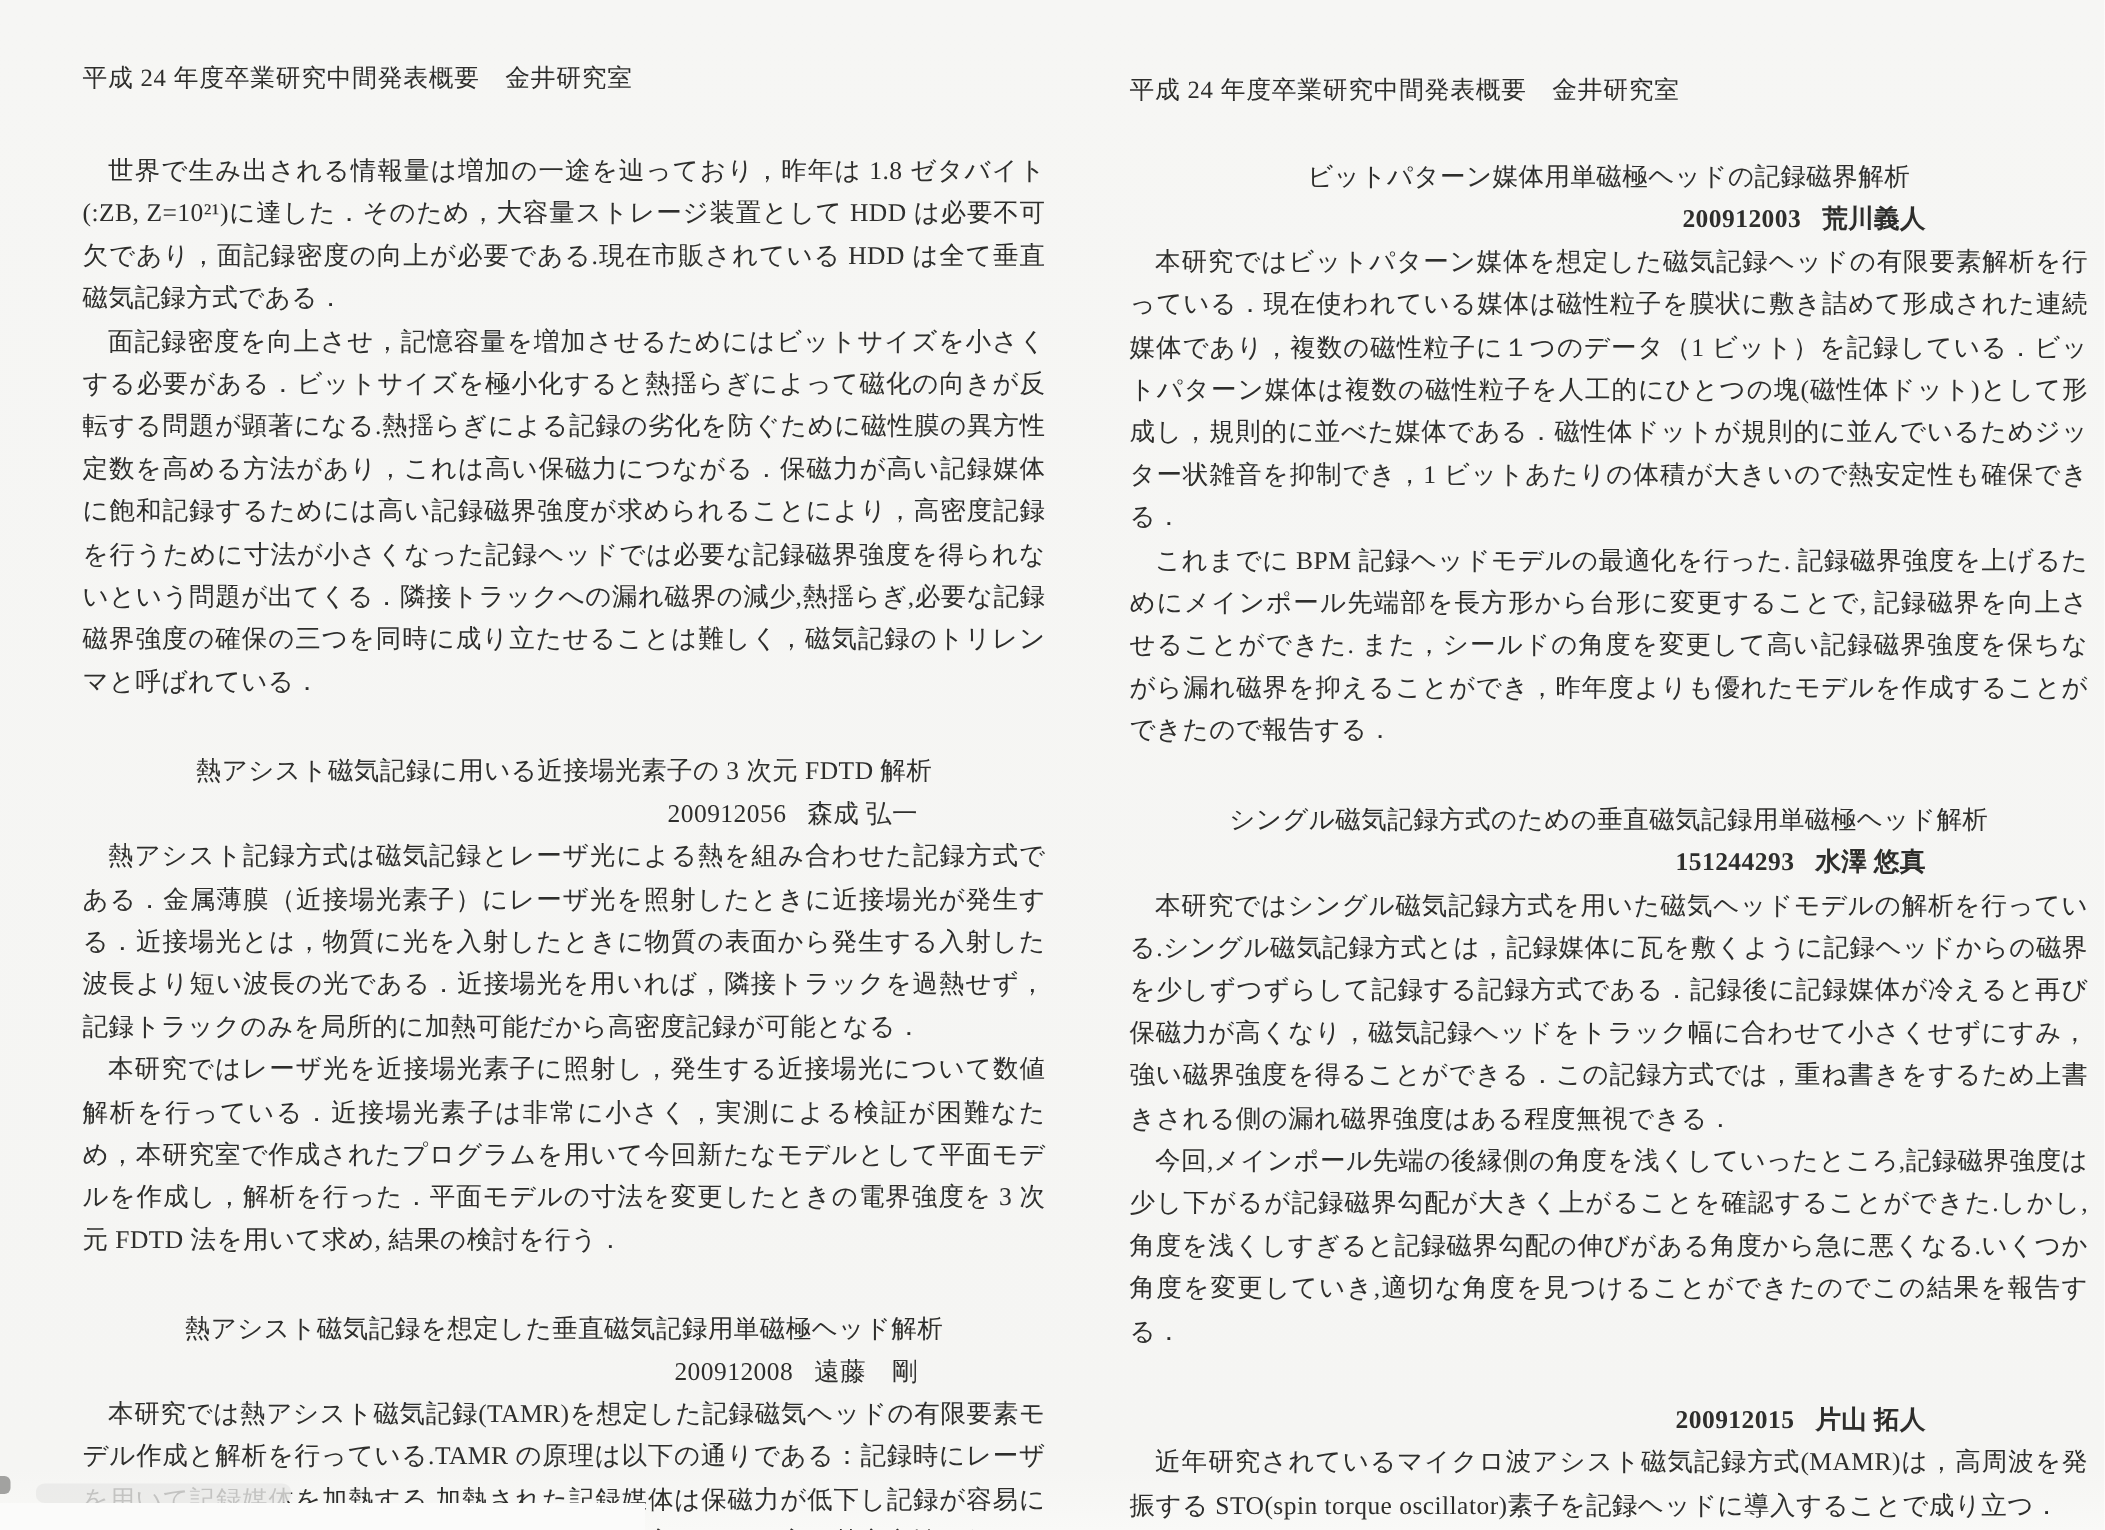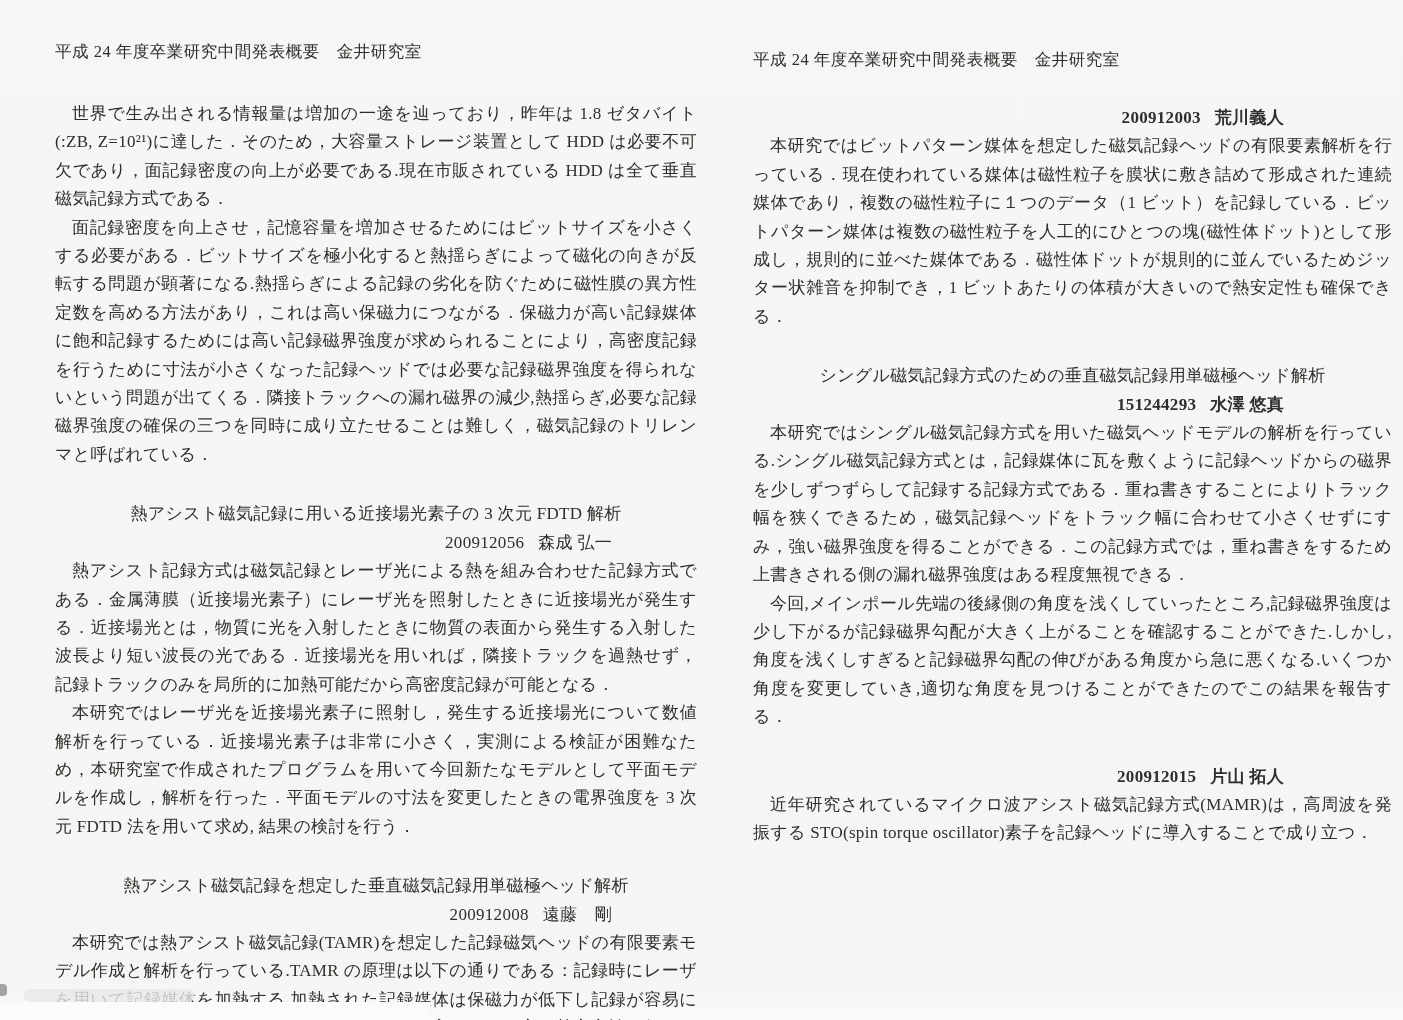--- a/index.html
+++ b/index.html
@@ -121,32 +121,34 @@
 
     </div>
   </div>
 </div>
 
 <div class="page page-right">
   <div class="page-header">平成 24 年度卒業研究中間発表概要　金井研究室</div>
 
   <div class="content">
     <div>
+      <h2 class="article-title">ビットパターン媒体用単磁極ヘッドの記録磁界解析</h2>
       <div class="author-line">
         <span class="author-id">200912003</span><span>荒川義人</span>
       </div>
       <p class="body-text">本研究ではビットパターン媒体を想定した磁気記録ヘッドの有限要素解析を行っている．現在使われている媒体は磁性粒子を膜状に敷き詰めて形成された連続媒体であり，複数の磁性粒子に１つのデータ（1 ビット）を記録している．ビットパターン媒体は複数の磁性粒子を人工的にひとつの塊(磁性体ドット)として形成し，規則的に並べた媒体である．磁性体ドットが規則的に並んでいるためジッター状雑音を抑制でき，1 ビットあたりの体積が大きいので熱安定性も確保できる．</p>
+      <p class="body-text">これまでに BPM 記録ヘッドモデルの最適化を行った. 記録磁界強度を上げるためにメインポール先端部を長方形から台形に変更することで, 記録磁界を向上させることができた. また，シールドの角度を変更して高い記録磁界強度を保ちながら漏れ磁界を抑えることができ，昨年度よりも優れたモデルを作成することができたので報告する．</p>
     </div>
 
     <div class="article">
       <h2 class="article-title">シングル磁気記録方式のための垂直磁気記録用単磁極ヘッド解析</h2>
       <div class="author-line">
         <span class="author-id">151244293</span><span>水澤 悠真</span>
       </div>
-      <p class="body-text">本研究ではシングル磁気記録方式を用いた磁気ヘッドモデルの解析を行っている.シングル磁気記録方式とは，記録媒体に瓦を敷くように記録ヘッドからの磁界を少しずつずらして記録する記録方式である．重ね書きすることによりトラック幅を狭くできるため，磁気記録ヘッドをトラック幅に合わせて小さくせずにすみ，強い磁界強度を得ることができる．この記録方式では，重ね書きをするため上書きされる側の漏れ磁界強度はある程度無視できる．</p>
+      <p class="body-text">本研究ではシングル磁気記録方式を用いた磁気ヘッドモデルの解析を行っている.シングル磁気記録方式とは，記録媒体に瓦を敷くように記録ヘッドからの磁界を少しずつずらして記録する記録方式である．記録後に記録媒体が冷えると再び保磁力が高くなり，磁気記録ヘッドをトラック幅に合わせて小さくせずにすみ，強い磁界強度を得ることができる．この記録方式では，重ね書きをするため上書きされる側の漏れ磁界強度はある程度無視できる．</p>
       <p class="body-text">今回,メインポール先端の後縁側の角度を浅くしていったところ,記録磁界強度は少し下がるが記録磁界勾配が大きく上がることを確認することができた.しかし,角度を浅くしすぎると記録磁界勾配の伸びがある角度から急に悪くなる.いくつか角度を変更していき,適切な角度を見つけることができたのでこの結果を報告する．</p>
     </div>
 
     <div class="article">
       <div class="author-line">
         <span class="author-id">200912015</span><span>片山 拓人</span>
       </div>
       <p class="body-text">近年研究されているマイクロ波アシスト磁気記録方式(MAMR)は，高周波を発振する STO(spin torque oscillator)素子を記録ヘッドに導入することで成り立つ．</p>
 
     </div>

